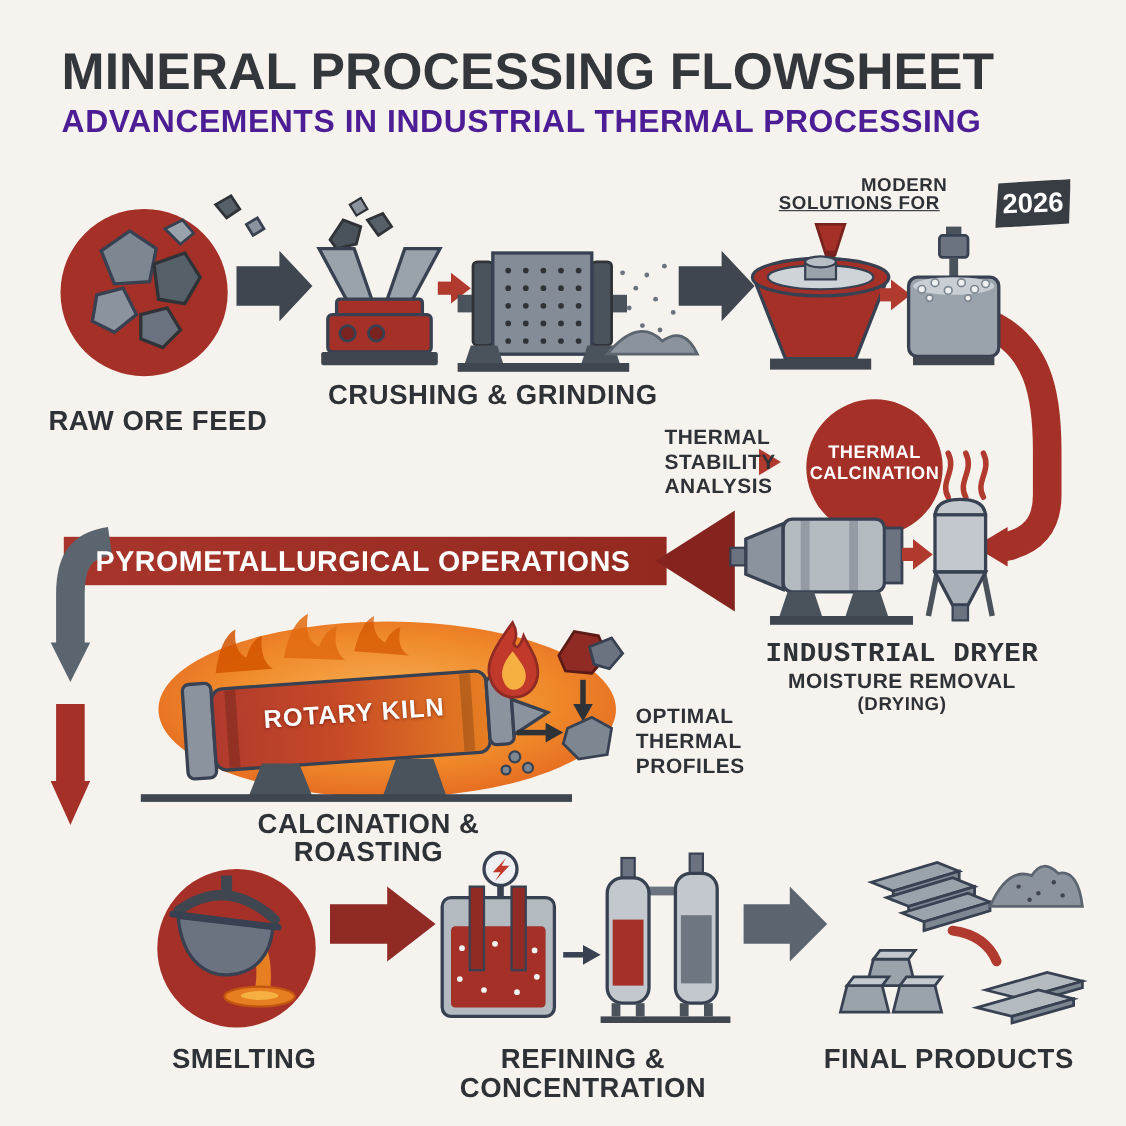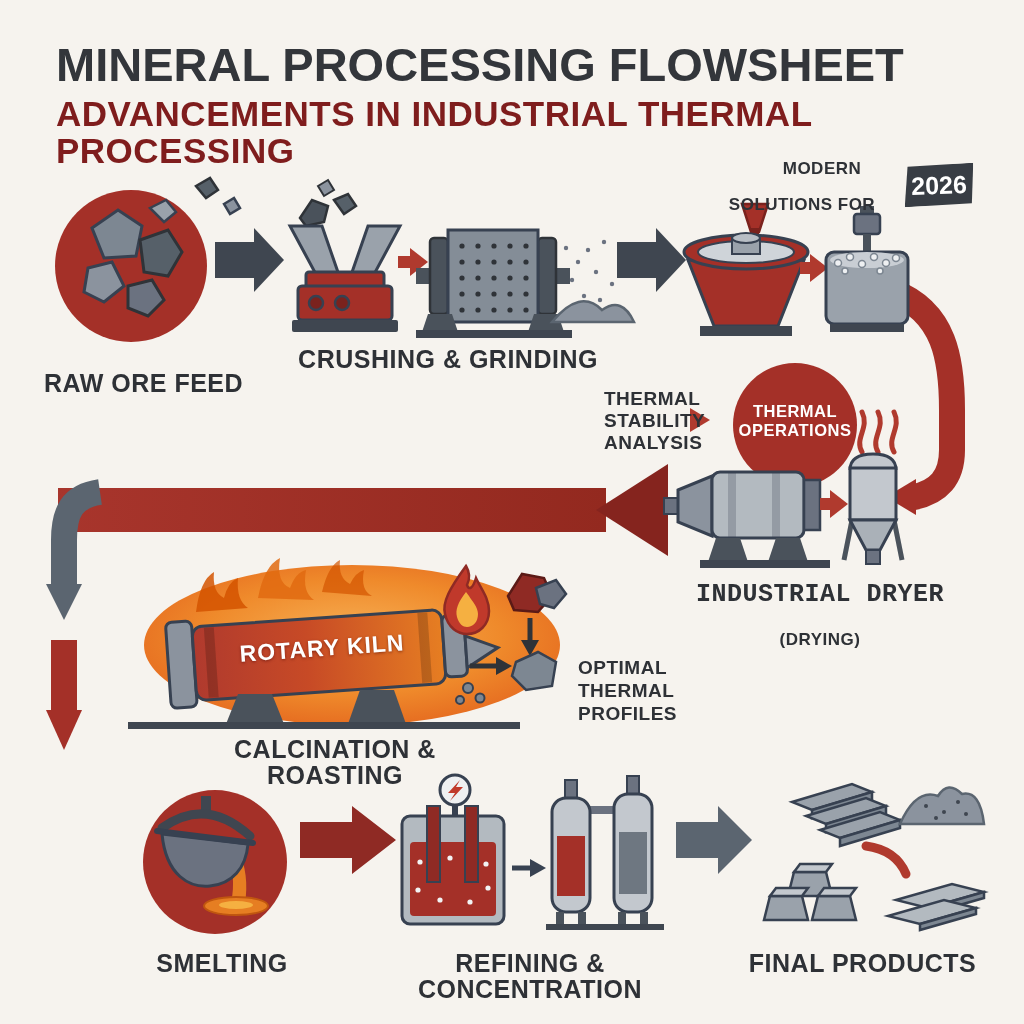--- a/index.html
+++ b/index.html
@@ -2,38 +2,38 @@
 <html><head>
 <meta charset="utf-8">
 <style>
   html,body{margin:0;padding:0;background:#e8e4dd;}
   .page{position:relative;width:1024px;height:1024px;background:#f6f3ee;font-family:"Liberation Sans",sans-serif;overflow:hidden;}
   svg.art{position:absolute;left:0;top:0;}
   .label{position:absolute;color:#2e3136;font-weight:800;letter-spacing:.5px;line-height:1.05;}
   .center{text-align:center;}
   .white{color:#ffffff;}
   .t-title{top:40px;left:56px;font-size:47px;color:#33363b;letter-spacing:0;}
-  .t-sub{top:96px;left:56px;font-size:35px;color:#7f1d1d;}
+  .t-sub{top:96px;left:56px;font-size:29px;color:#4c1d95;}
   .badge-line1{top:160px;left:748px;width:148px;text-align:center;font-size:17px;}
-  .badge-line2{top:196px;left:708px;width:188px;text-align:center;font-size:17px;}
+  .badge-line2{top:176px;left:708px;width:188px;text-align:left;font-size:17px;text-decoration:underline;}
   .badge-year{position:absolute;top:164px;left:904px;width:70px;height:42px;background:#383d44;color:#fff;
     font-weight:800;font-size:25px;display:flex;align-items:center;justify-content:center;
     transform:rotate(-2deg);clip-path:polygon(6% 4%,100% 0,96% 96%,0 100%);}
   .lbl-raw{top:346px;left:44px;font-size:25px;margin-top:24px;}
   .lbl-crush{top:346px;left:298px;width:300px;font-size:25px;}
   .lbl-sep{top:344px;left:652px;width:300px;font-size:25px;}
   .stability{top:388px;left:604px;font-size:19px;line-height:22px;}
   .prep-text{top:402px;left:733px;width:124px;font-size:16.5px;line-height:19px;}
   .banner-text{top:497px;left:80px;width:500px;font-size:26px;letter-spacing:.5px;}
   .dryer-1{top:582px;left:692px;width:256px;font-size:25px;font-family:Liberation Mono, monospace;}
   .dryer-2{top:610px;left:692px;width:256px;font-size:19px;}
   .dryer-3{top:631px;left:692px;width:256px;font-size:17px;}
   .kiln-text{top:636px;left:222px;width:200px;font-size:23px;transform:rotate(-4deg);
     text-shadow:0 1px 3px rgba(80,10,5,.55);letter-spacing:1px;}
-  .optimal{top:640px;left:578px;font-size:19px;line-height:23px;margin-top:16px;}
+  .optimal{top:640px;left:578px;font-size:19px;line-height:23px;}
   .lbl-calc{top:736px;left:175px;width:320px;font-size:25px;text-align:center;}
   .lbl-smelt{top:950px;left:142px;width:160px;font-size:25px;}
   .lbl-refine{top:950px;left:345px;width:370px;font-size:25px;}
   .lbl-final{top:950px;left:730px;width:265px;font-size:25px;}
 </style>
 </head>
 <body>
 
 <div class="page">
 
@@ -364,25 +364,27 @@
 <div class="label lbl-crush center">CRUSHING &amp; GRINDING</div>
 
 <div class="label stability">
   <span style="display:block">THERMAL</span>
   <span style="display:block">STABILITY</span>
   <span style="display:block">ANALYSIS</span>
 </div>
 
 <div class="label prep-text center white">
   <span style="display:block">THERMAL</span>
-  <span style="display:block">OPERATIONS</span>
+  <span style="display:block">CALCINATION</span>
 </div>
 
+<div class="label banner-text center white">PYROMETALLURGICAL OPERATIONS</div>
 
 <div class="label dryer-1 center">INDUSTRIAL DRYER</div>
+<div class="label dryer-2 center">MOISTURE REMOVAL</div>
 <div class="label dryer-3 center">(DRYING)</div>
 
 <div class="label kiln-text center white">ROTARY KILN</div>
 
 <div class="label optimal">
   <span style="display:block">OPTIMAL</span>
   <span style="display:block">THERMAL</span>
   <span style="display:block">PROFILES</span>
 </div>
 

